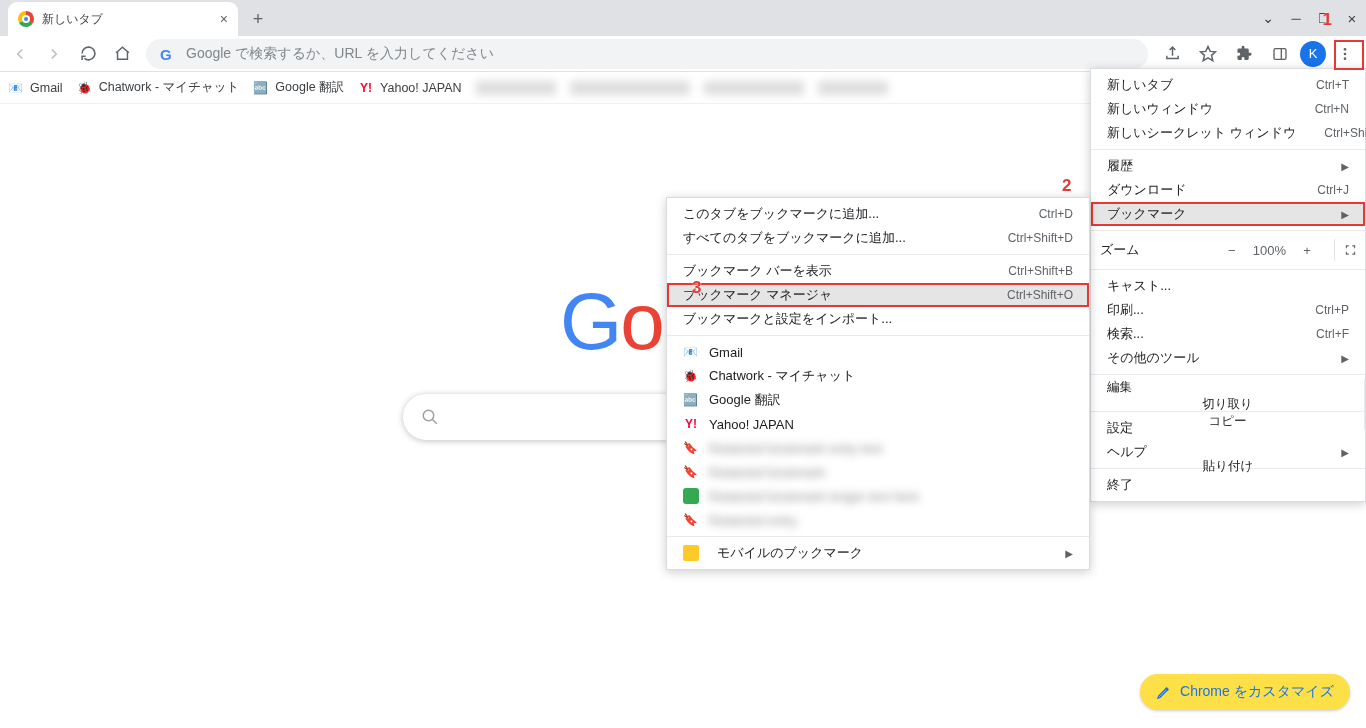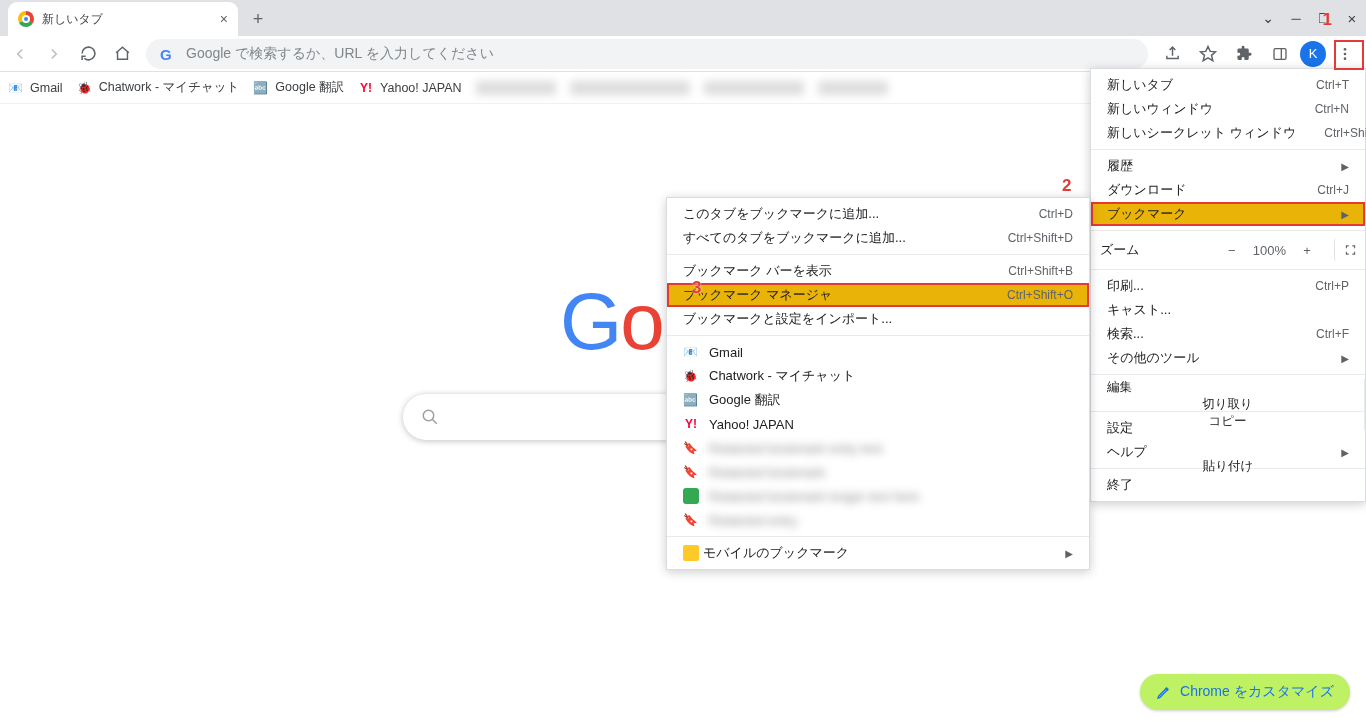--- a/index.html
+++ b/index.html
@@ -32,28 +32,28 @@
   .blur-bm { filter: blur(4px); background:#ddd; border-radius:3px; width:80px; height:14px; }
   .blur-bm.w2{width:120px;} .blur-bm.w3{width:100px;} .blur-bm.w4{width:70px;}
 
   .content { position:absolute; inset:104px 0 0 0; background:#fff; }
   .google-logo { position:absolute; top:172px; left:50%; transform:translateX(-50%); font-size:80px; font-weight:500; letter-spacing:-2px; font-family:"Product Sans",Arial,sans-serif; }
   .google-logo span:nth-child(1){color:#4285f4;} .google-logo span:nth-child(2){color:#ea4335;} .google-logo span:nth-child(3){color:#fbbc05;} .google-logo span:nth-child(4){color:#4285f4;} .google-logo span:nth-child(5){color:#34a853;} .google-logo span:nth-child(6){color:#ea4335;}
   .searchbar { position:absolute; top:290px; left:50%; transform:translateX(-50%); width:560px; height:46px; border-radius:23px; box-shadow:0 1px 6px rgba(32,33,36,0.28); display:flex; align-items:center; padding:0 18px; background:#fff;}
   .searchbar .mag { color:#9aa0a6; margin-right:14px; font-size:16px;}
   .searchbar input { border:none; outline:none; font-size:16px; flex:1; color:#3c4043; }
 
-  .customize { position:absolute; right:16px; bottom:18px; height:36px; padding:0 16px; border-radius:18px; background:#bef264; box-shadow:0 1px 3px rgba(0,0,0,0.2); display:flex; align-items:center; gap:8px; font-size:14px; color:#1a73e8; cursor:pointer;}
+  .customize { position:absolute; right:16px; bottom:18px; height:36px; padding:0 16px; border-radius:18px; background:#fde047; box-shadow:0 1px 3px rgba(0,0,0,0.2); display:flex; align-items:center; gap:8px; font-size:14px; color:#1a73e8; cursor:pointer;}
 
   .menu { position:absolute; background:#fff; box-shadow:0 2px 10px rgba(0,0,0,0.2); border:1px solid #dadce0; font-size:13px; }
   .menu-row { height:24px; padding:0 16px; display:flex; align-items:center; justify-content:space-between; cursor:pointer; white-space:nowrap; gap:28px;}
   .menu-row .shortcut { color:#5f6368; font-size:12px; }
   .menu-row .arrow { color:#5f6368; font-size:10px; }
   .menu-sep { height:1px; background:#e8eaed; margin:4px 0; }
-  .highlighted-red { outline:2px solid #e53935; outline-offset:-2px; background:#eab308;}
+  .highlighted-red { outline:2px solid #e53935; outline-offset:-2px; background:#e5e5e5;}
   .zoom-row { height:30px; padding:0 9px; display:flex; align-items:center; gap:10px; }
   .zoom-row .lbl{flex:1;}
   .zoom-ctl{ display:flex; align-items:center; gap:10px; color:#5f6368;}
   .zoom-ctl .box{ width:22px; height:22px; display:flex; align-items:center; justify-content:center; cursor:pointer; border-radius:3px;}
   .zoom-ctl .fs{ border-left:1px solid #e0e0e0; padding-left:10px; margin-left:6px;}
   .edit-row { display:flex; height:28px; align-items:stretch;flex-direction:column;}
   .edit-row .cell{ flex:1; display:flex; align-items:center; justify-content:center; border-right:1px solid #e8eaed; cursor:pointer; font-size:12.5px;}
   .edit-row .cell.lbl{ flex:0.7; justify-content:flex-start; padding-left:16px; cursor:default;}
   .edit-row .cell:last-child{border-right:none;margin-top:28px;}
 
@@ -223,25 +223,25 @@
       <span class="box">+</span>
       <span class="box fs">
           <svg width="14" height="14" viewBox="0 0 24 24" fill="none" stroke="currentColor" stroke-width="2.4">
             <path d="M3 8V3h5M21 8V3h-5M3 16v5h5M21 16v5h-5"></path>
           </svg>
         </span>
     </div>
   </div>
   <div class="menu-sep"></div>
   <div class="menu-row">
+      <span>キャスト...</span>
+    </div>
+  <div class="menu-row">
       <span>印刷...</span>
       <span class="shortcut">Ctrl+P</span>
-    </div>
-  <div class="menu-row">
-      <span>キャスト...</span>
     </div>
   <div class="menu-row">
       <span>検索...</span>
       <span class="shortcut">Ctrl+F</span>
     </div>
   <div class="menu-row">
       <span>その他のツール</span>
       <span class="arrow">▶</span>
     </div>
   <div class="menu-sep"></div>
@@ -314,21 +314,21 @@
   <div class="sub-bm-row blur-row">
       <span class="fav" style="background:#34a853;border-radius:3px;"></span>
       <span class="txt">Redacted bookmark longer text here</span>
     </div>
   <div class="sub-bm-row blur-row">
       <span class="fav">🔖</span>
       <span class="txt">Redacted entry</span>
     </div>
   <div class="menu-sep"></div>
   <div class="menu-row">
-      <span style="display:flex;align-items:center;gap:4px;">
+      <span style="display:flex;align-items:center;gap:18px;">
         <span class="folder-ic"></span>
         <span>モバイルのブックマーク</span>
       </span>
       <span class="arrow">▶</span>
     </div>
 </div>
 
 <div class="annot-box" style="top:40px; right:2px; width:30px; height:30px;"></div>
 <div class="annot" style="top:10px; right:34px;">1</div>
 <div class="annot" style="top:176px; left:1062px;">2</div>

